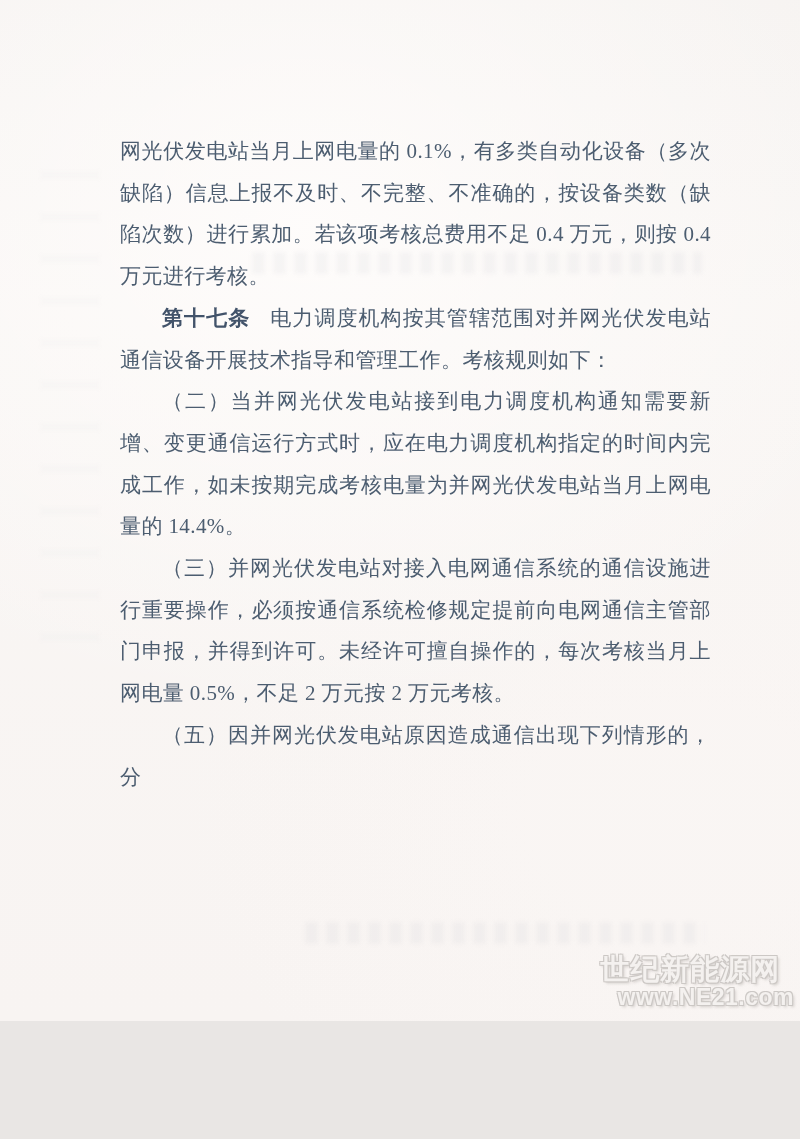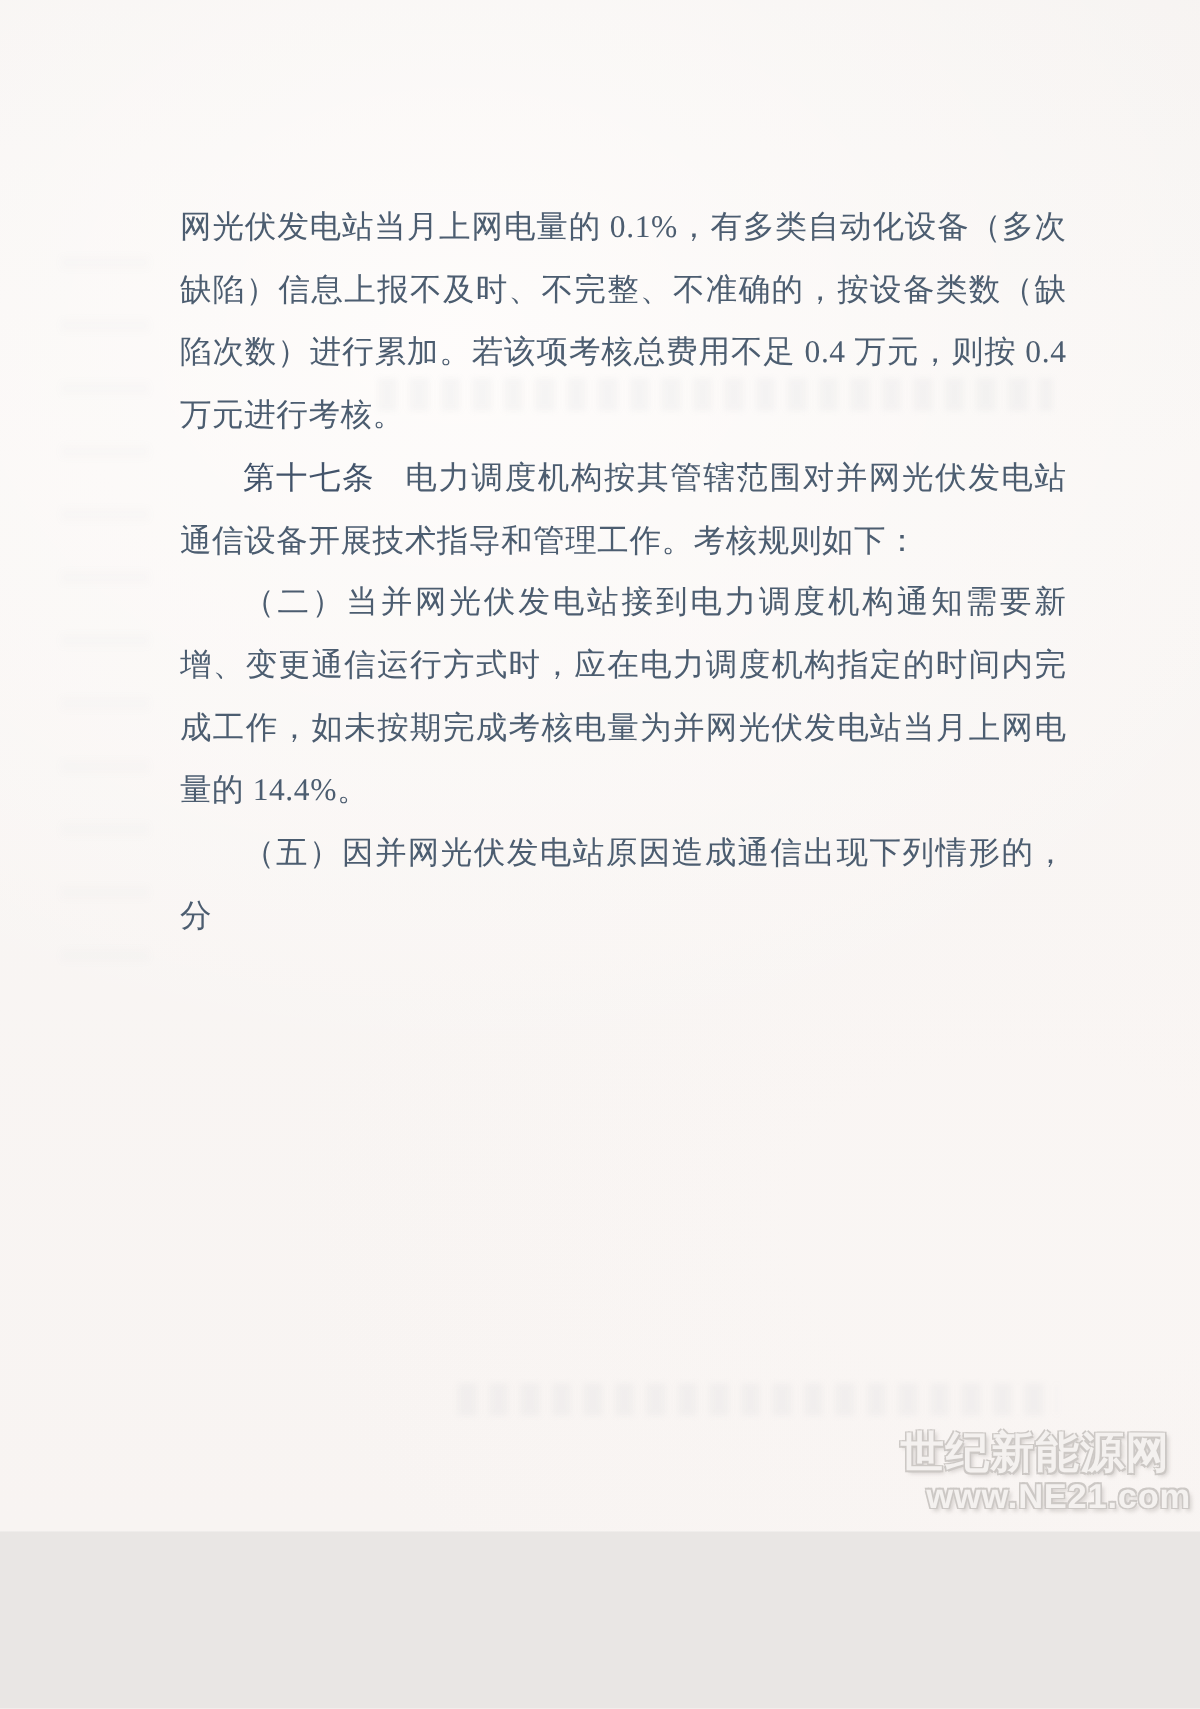--- a/index.html
+++ b/index.html
@@ -42,21 +42,21 @@
     color: #4c5d70;
     letter-spacing: 0.4px;
   }
   .para {
     margin: 0;
     text-align: justify;
     text-justify: inter-ideograph;
   }
   .para.indent { text-indent: 2em; }
   .lead {
-    font-weight: normal;
+    font-weight: bold;
     color: #42536a;
     margin-right: 0.95em;
   }
   .page-number {
     position: absolute;
     top: 1053px;
     right: 94px;
     font-size: 20px;
     letter-spacing: 2px;
     color: #46576b;
@@ -89,20 +89,21 @@
   <div class="ghost ghost-3"></div>
 
   <main class="text-block">
     <p class="para">网光伏发电站当月上网电量的 0.1%，有多类自动化设备（多次缺陷）信息上报不及时、不完整、不准确的，按设备类数（缺陷次数）进行累加。若该项考核总费用不足 0.4 万元，则按 0.4 万元进行考核。</p>
 
     <p class="para indent"><span class="lead">第十七条</span><span>电力调度机构按其管辖范围对并网光伏发电站通信设备开展技术指导和管理工作。考核规则如下：</span></p>
 
 
     <p class="para indent">（二）当并网光伏发电站接到电力调度机构通知需要新增、变更通信运行方式时，应在电力调度机构指定的时间内完成工作，如未按期完成考核电量为并网光伏发电站当月上网电量的 14.4%。</p>
 
+    <p class="para indent">（三）并网光伏发电站对接入电网通信系统的通信设施进行重要操作，必须按通信系统检修规定提前向电网通信主管部门申报，并得到许可。未经许可擅自操作的，每次考核当月上网电量 0.5%，不足 2 万元按 2 万元考核。</p>
 
 
     <p class="para indent">（五）因并网光伏发电站原因造成通信出现下列情形的，分</p>
   </main>
 
   <div class="page-number">— 25 —</div>
 
   <div class="watermark">
     <div class="wm-cn">世纪新能源网</div>
     <div class="wm-url">www.NE21.com</div>

